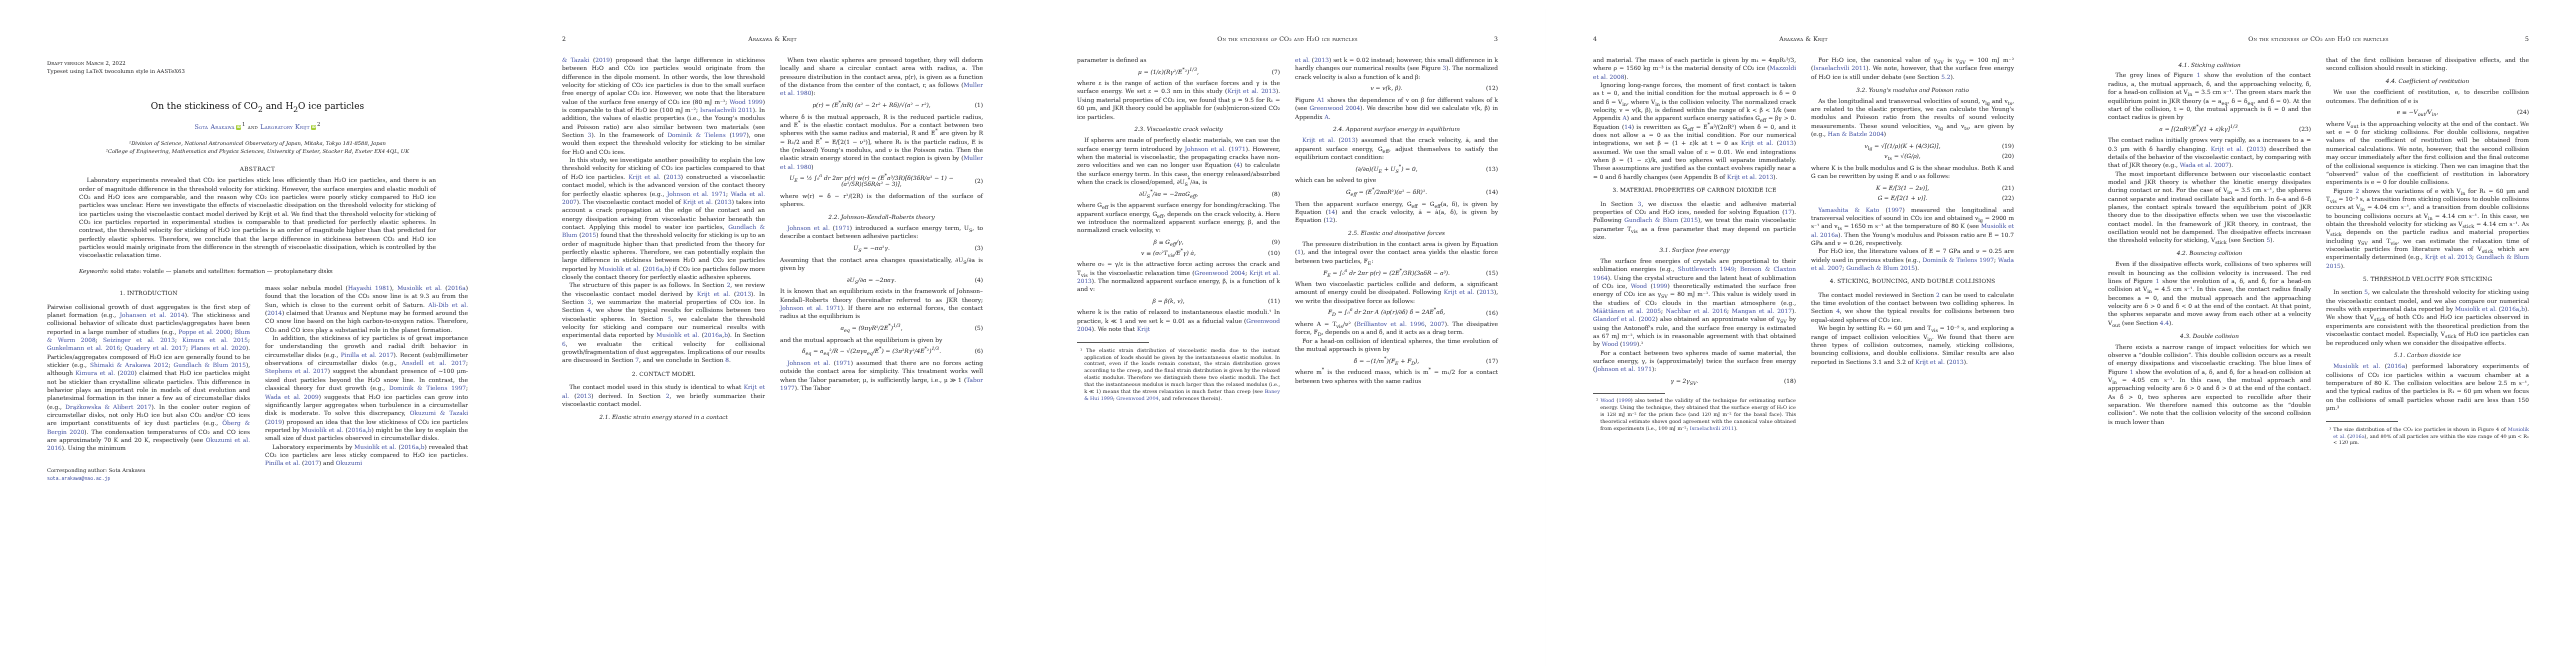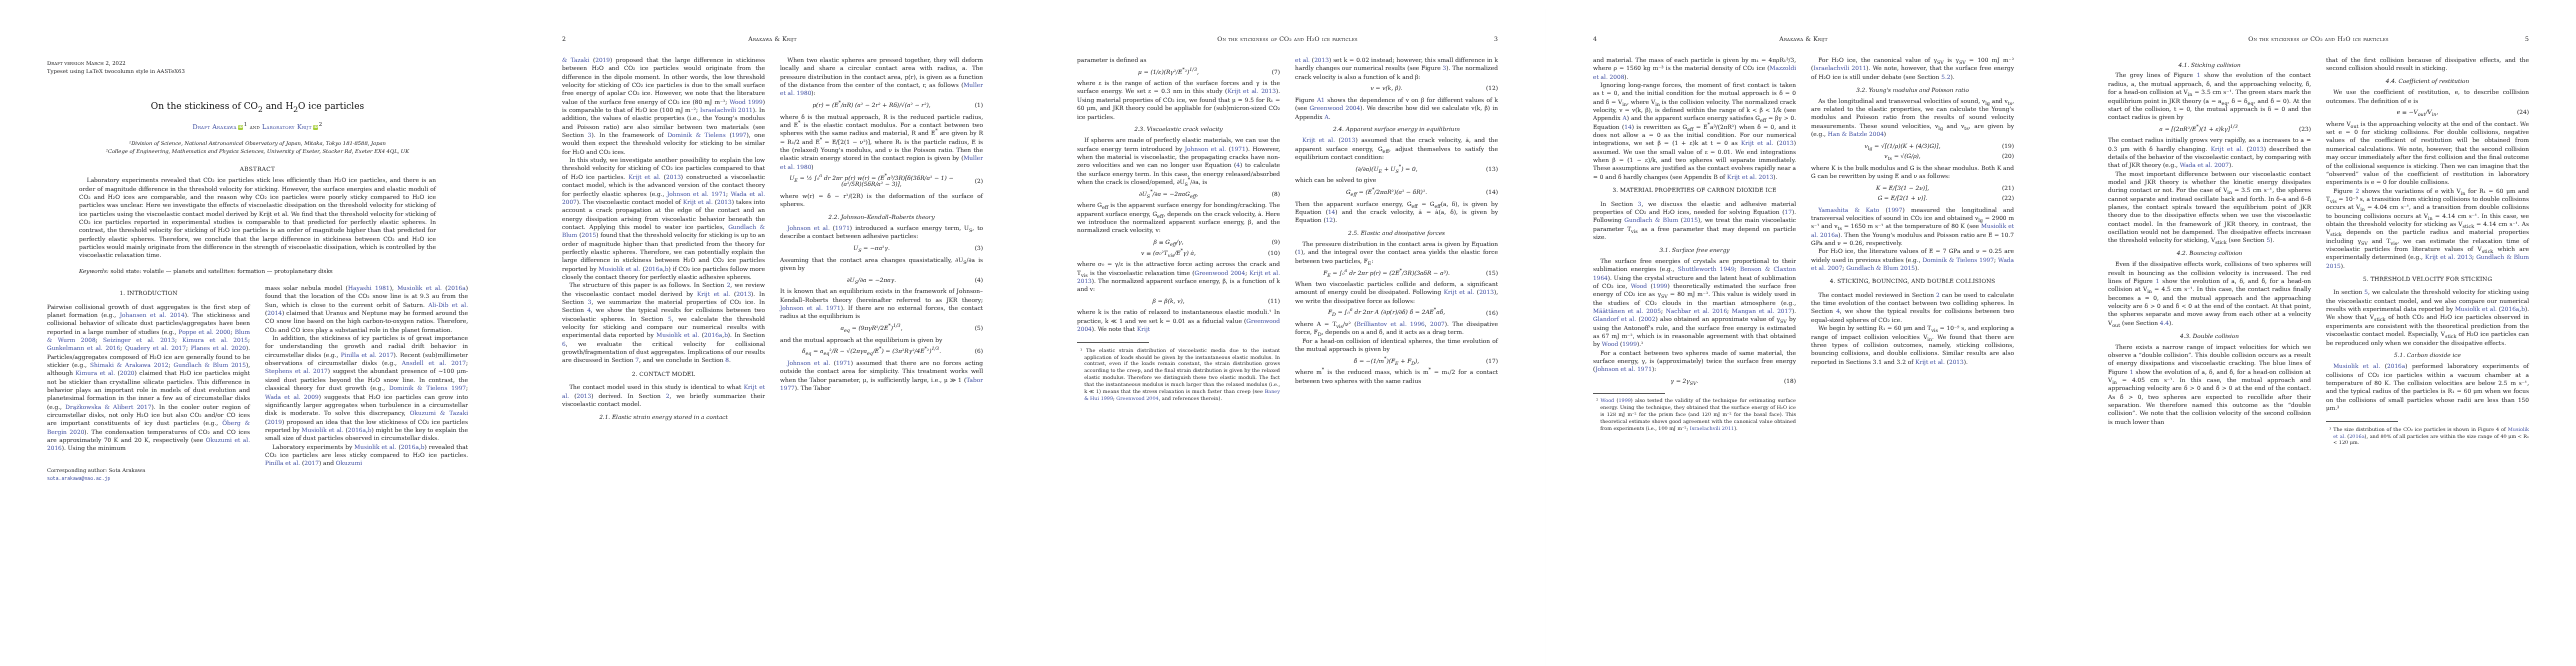--- a/index.html
+++ b/index.html
@@ -52,21 +52,21 @@
 <div id="canvas">
   <div class="banner">arXiv:2102.06683v1  [astro-ph.EP]  12 Feb 2021</div>
   <div id="pages">
       <div class="page page-1" style="left: 0px;">
         <div class="pagebody">
           <div class="front-draft">
             <div class="l1">Draft version March 2, 2022</div>
             <div class="l2">Typeset using LaTeX twocolumn style in AASTeX63</div>
           </div>
           <div class="title">On the stickiness of CO<sub>2</sub> and H<sub>2</sub>O ice particles</div>
-          <div class="authors"><span class="cite">Draft Arakawa</span><span class="orcid">iD</span><sup>1</sup><span> and </span><span class="cite">Laboratory Krijt</span><span class="orcid">iD</span><sup>2</sup></div>
+          <div class="authors"><span class="cite">Sota Arakawa</span><span class="orcid">iD</span><sup>1</sup><span> and </span><span class="cite">Laboratory Krijt</span><span class="orcid">iD</span><sup>2</sup></div>
           <div class="affil">
             <div>¹Division of Science, National Astronomical Observatory of Japan, Mitaka, Tokyo 181-8588, Japan</div>
             <div>²College of Engineering, Mathematics and Physics Sciences, University of Exeter, Stocker Rd, Exeter EX4 4QL, UK</div>
           </div>
           <div class="abs-label">ABSTRACT</div>
           <div class="abstract">Laboratory experiments revealed that CO₂ ice particles stick less efficiently than H₂O ice particles, and there is an order of magnitude difference in the threshold velocity for sticking. However, the surface energies and elastic moduli of CO₂ and H₂O ices are comparable, and the reason why CO₂ ice particles were poorly sticky compared to H₂O ice particles was unclear. Here we investigate the effects of viscoelastic dissipation on the threshold velocity for sticking of ice particles using the viscoelastic contact model derived by Krijt et al. We find that the threshold velocity for sticking of CO₂ ice particles reported in experimental studies is comparable to that predicted for perfectly elastic spheres. In contrast, the threshold velocity for sticking of H₂O ice particles is an order of magnitude higher than that predicted for perfectly elastic spheres. Therefore, we conclude that the large difference in stickiness between CO₂ and H₂O ice particles would mainly originate from the difference in the strength of viscoelastic dissipation, which is controlled by the viscoelastic relaxation time.</div>
           <div class="keywords"><span class="kw-label">Keywords: </span>solid state: volatile — planets and satellites: formation — protoplanetary disks</div>
           <div class="cols">
             <div class="col">
               <div class="sec">1.  INTRODUCTION</div>

